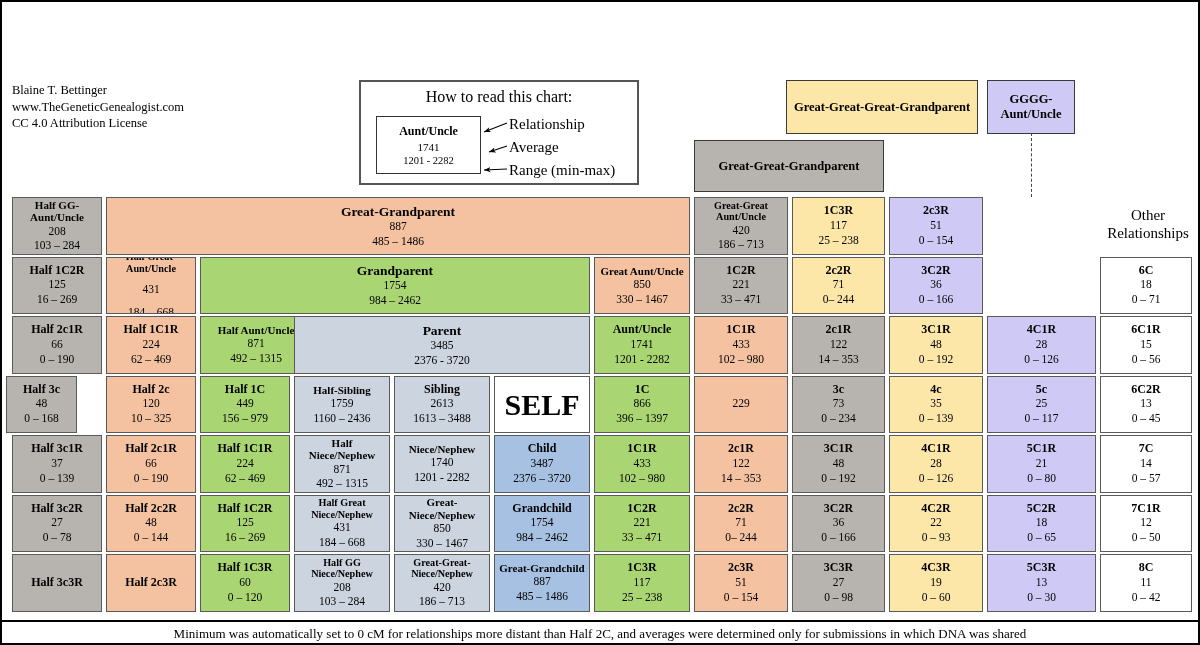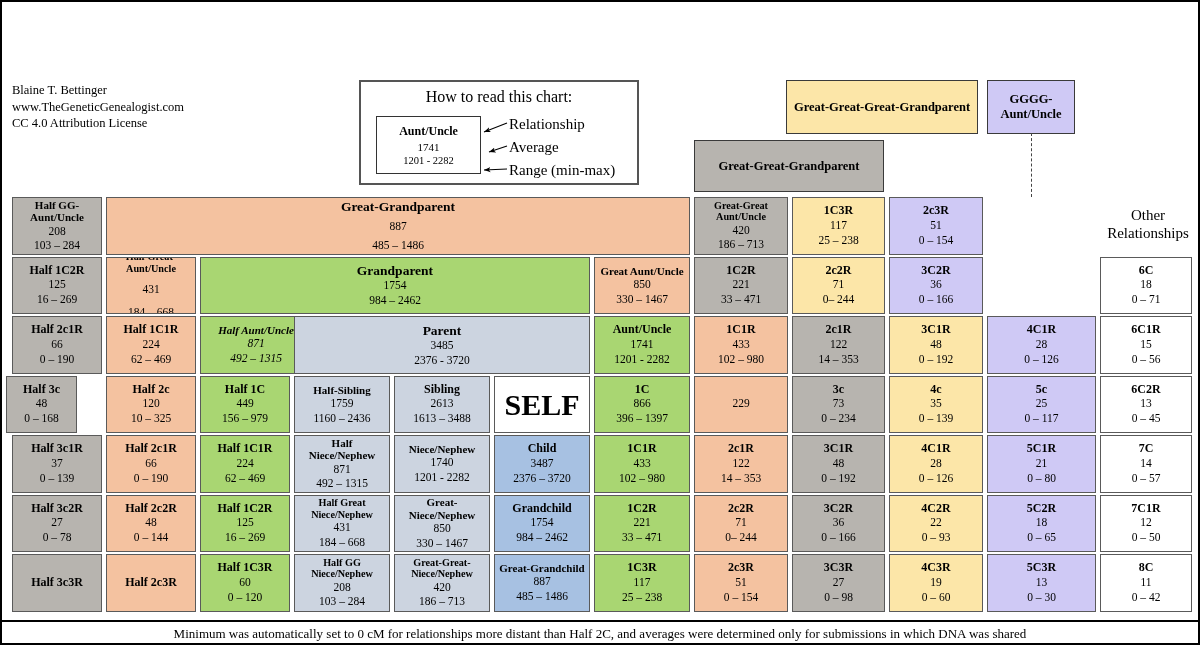--- a/index.html
+++ b/index.html
@@ -170,21 +170,21 @@
     <div>Other</div>
     <div>Relationships</div>
   </div>
 
   <div id="grid-layer">
       <div class="cell c-gray small" style="left: 10px; top: 195px; width: 90px; height: 58px;">
         <div class="rel">Half GG-Aunt/Uncle</div>
         <div class="avg">208</div>
         <div class="rng">103 – 284</div>
       </div>
-      <div class="cell c-salmon big" style="left: 104px; top: 195px; width: 584px; height: 58px; justify-content: space-between;">
+      <div class="cell c-salmon big" style="left: 104px; top: 195px; width: 584px; height: 58px;">
         <div class="rel">Great-Grandparent</div>
         <div class="avg">887</div>
         <div class="rng">485 – 1486</div>
       </div>
       <div class="cell c-gray tiny" style="left: 692px; top: 195px; width: 94px; height: 58px;">
         <div class="rel">Great-Great Aunt/Uncle</div>
         <div class="avg">420</div>
         <div class="rng">186 – 713</div>
       </div>
       <div class="cell c-yellow" style="left: 790px; top: 195px; width: 93px; height: 58px;">
@@ -240,21 +240,21 @@
       <div class="cell c-gray" style="left: 10px; top: 314px; width: 90px; height: 58px;">
         <div class="rel">Half 2c1R</div>
         <div class="avg">66</div>
         <div class="rng">0 – 190</div>
       </div>
       <div class="cell c-salmon" style="left: 104px; top: 314px; width: 90px; height: 58px;">
         <div class="rel">Half 1C1R</div>
         <div class="avg">224</div>
         <div class="rng">62 – 469</div>
       </div>
-      <div class="cell c-green small" style="left: 198px; top: 314px; width: 112px; height: 58px; font-style: italic;">
+      <div class="cell c-green small" style="left: 198px; top: 314px; width: 112px; height: 58px;">
         <div class="rel">Half Aunt/Uncle</div>
         <div class="avg">871</div>
         <div class="rng">492 – 1315</div>
       </div>
       <div class="cell c-lblue big" style="left: 292px; top: 314px; width: 296px; height: 58px;">
         <div class="rel">Parent</div>
         <div class="avg">3485</div>
         <div class="rng">2376 - 3720</div>
       </div>
       <div class="cell c-green" style="left: 592px; top: 314px; width: 96px; height: 58px;">

